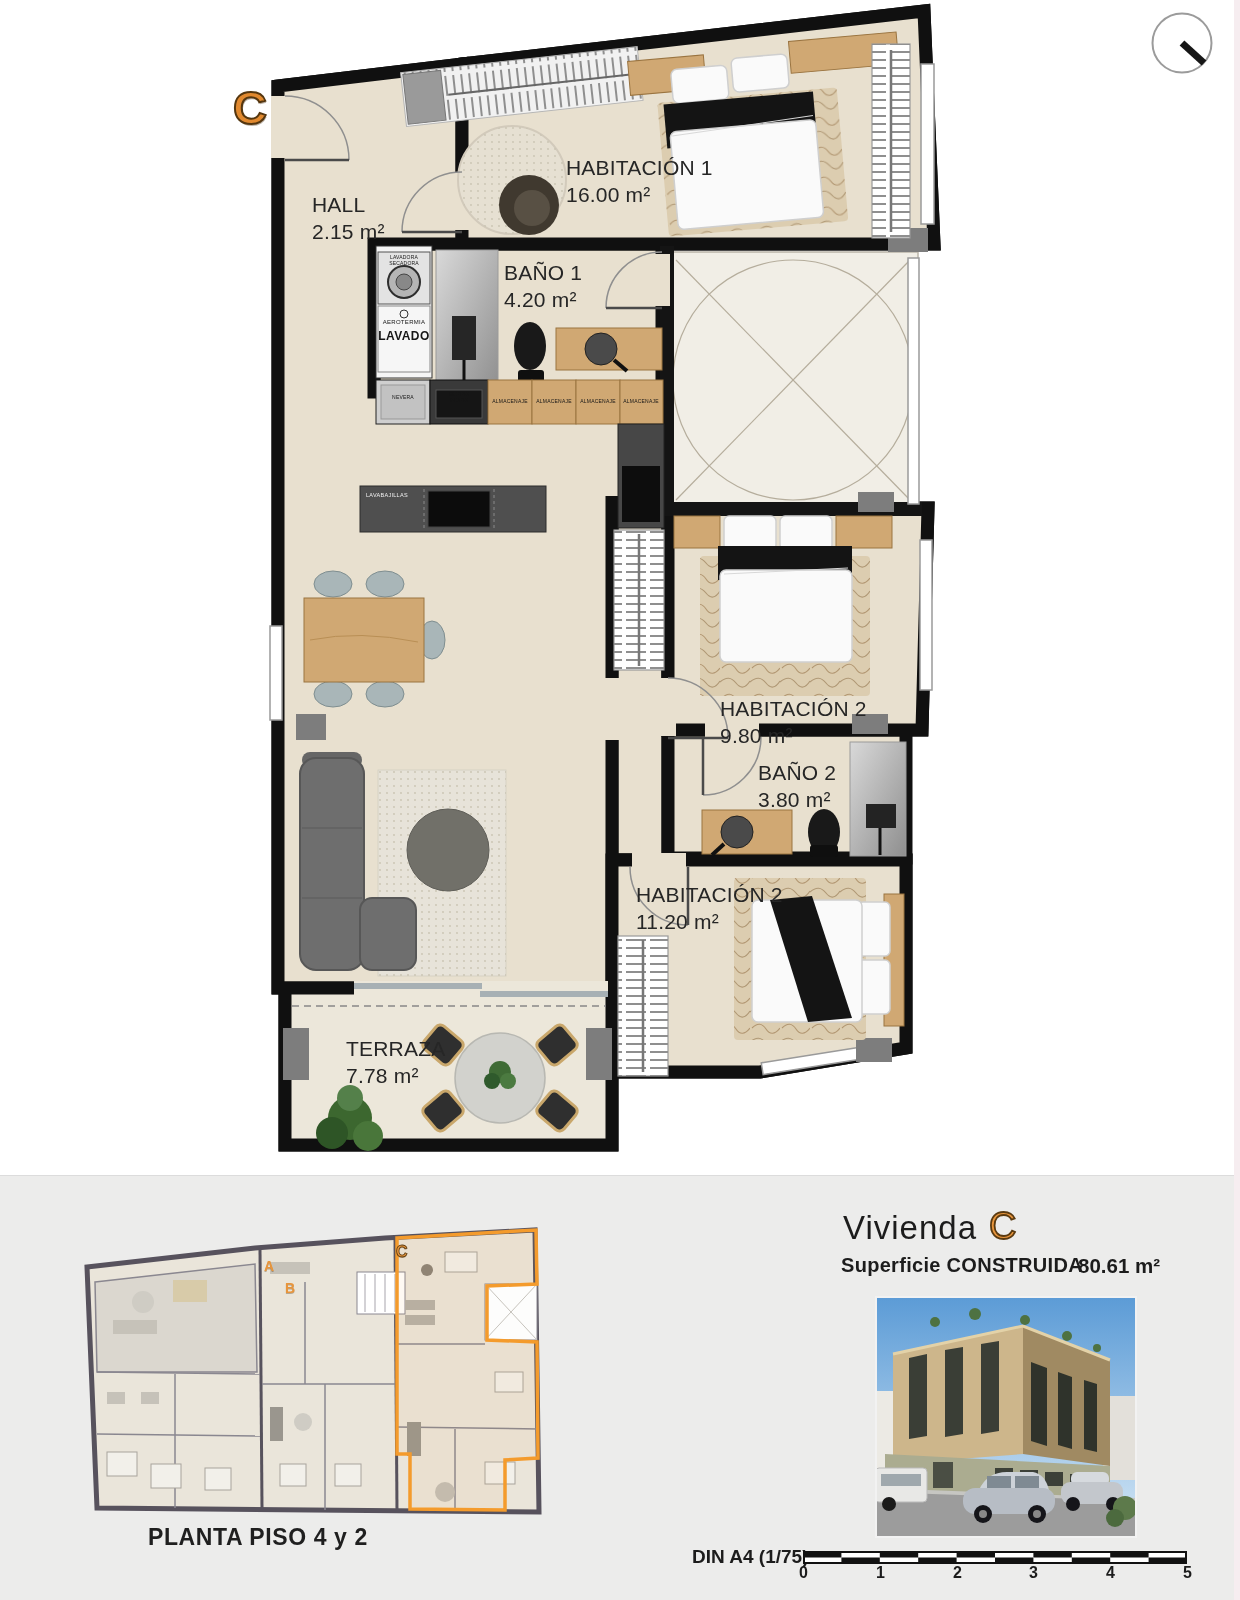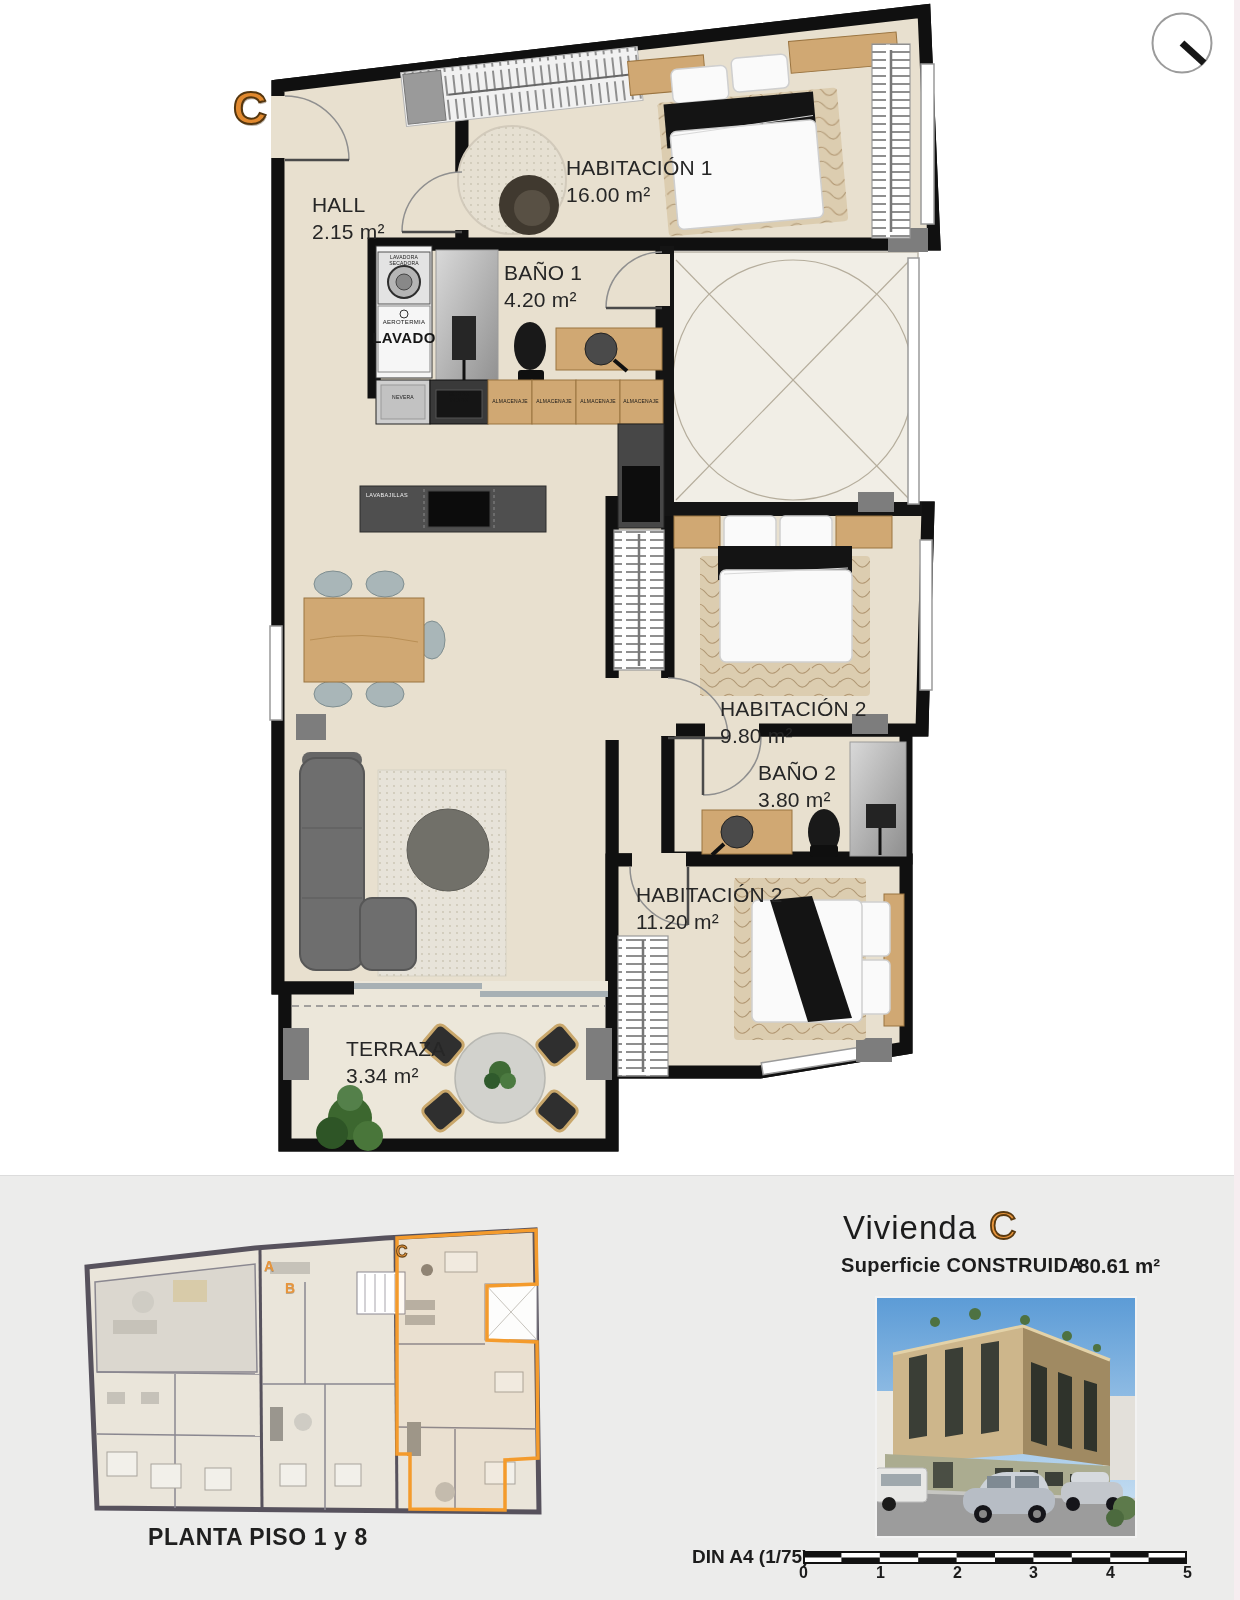--- a/index.html
+++ b/index.html
@@ -10,21 +10,21 @@
 
   
   .lbl{position:absolute;font-size:21px;color:#262626;line-height:1.28;letter-spacing:.2px;white-space:nowrap;}
   .lbl .nm{display:block;}
   .lbl .ar{display:block;}
 
   
   .tiny{position:absolute;transform:translateX(-50%);text-align:center;color:#161616;line-height:1.2;white-space:nowrap;}
   .t5{font-size:5px;letter-spacing:.2px;}
   .t6{font-size:6px;letter-spacing:.3px;}
-  .t9{font-size:15px;font-weight:700;letter-spacing:.4px;}
+  .t9{font-size:12px;font-weight:700;letter-spacing:.4px;}
   .tw{color:#f2f2f2;font-size:5.5px;letter-spacing:.3px;transform:none;text-align:left;}
 
   
   .unit-marker{position:absolute;left:233px;top:80px;font-size:47px;font-weight:700;color:#e1892f;
     -webkit-text-stroke:2px #54360f;text-shadow:1px 2px 0 rgba(60,35,5,.35);}
 
   
   .compass{position:absolute;left:1151px;top:12px;width:62px;height:62px;}
 
   
@@ -349,21 +349,21 @@
   <div class="lbl" style="left:758px;top:760px">
     <span class="nm">BAÑO 2</span>
     <span class="ar">3.80 m²</span>
   </div>
   <div class="lbl" style="left:636px;top:882px">
     <span class="nm">HABITACIÓN 2</span>
     <span class="ar">11.20 m²</span>
   </div>
   <div class="lbl" style="left:346px;top:1036px">
     <span class="nm">TERRAZA</span>
-    <span class="ar">3.34 m²</span>
+    <span class="ar">7.78 m²</span>
   </div>
 
   <div class="tiny t5" style="left:404px;top:254px">
     <span>LAVADORA</span><br>
     <span>SECADORA</span>
   </div>
   <div class="tiny t6" style="left:404px;top:319px">AEROTERMIA</div>
   <div class="tiny t9" style="left:404px;top:329px">LAVADO</div>
   <div class="tiny t5" style="left:403px;top:394px">NEVERA</div>
   <div class="tiny t5" style="left:459px;top:391px">
@@ -432,21 +432,21 @@
       <rect x="430" y="240" width="30" height="22" fill="#f2f0ea" stroke="#a8a49c"></rect>
       <rect x="352" y="200" width="14" height="34" fill="#9a968e"></rect>
       <circle cx="390" cy="270" r="10" fill="#c2beb5"></circle>
     </g>
     <path d="M342 16 L481 8 L482 62 L432 64 L432 118 L482 120 L483 236 L450 238 L450 288 L355 287 L355 232 L342 232 Z" fill="rgba(244,155,44,.06)" stroke="#f49b2c" stroke-width="3.5"></path>
   </svg>
 
   <span class="ulet a">A</span>
   <span class="ulet b">B</span>
   <span class="ulet c">C</span>
-  <div class="caption">PLANTA PISO 1 y 8</div>
+  <div class="caption">PLANTA PISO 4 y 2</div>
 
   <div class="title-row">
     <span>Vivienda</span><span class="c-orange">C</span>
   </div>
   <div class="surface-label">Superficie CONSTRUIDA</div>
   <div class="surface-value">80.61 m²</div>
 
   <svg class="abs" style="left:875px;top:1296px" width="262" height="242" viewBox="0 0 262 242">
     <defs>
       <linearGradient id="skyG" x1="0" y1="0" x2="0" y2="1">

